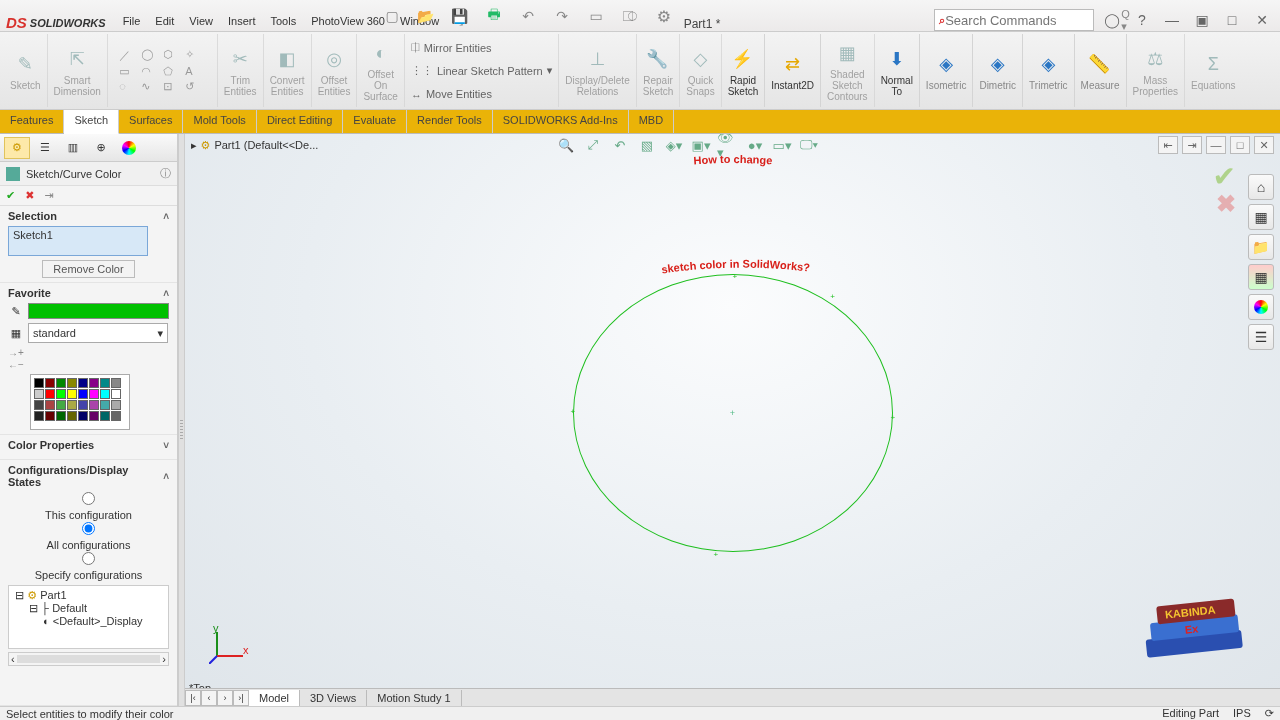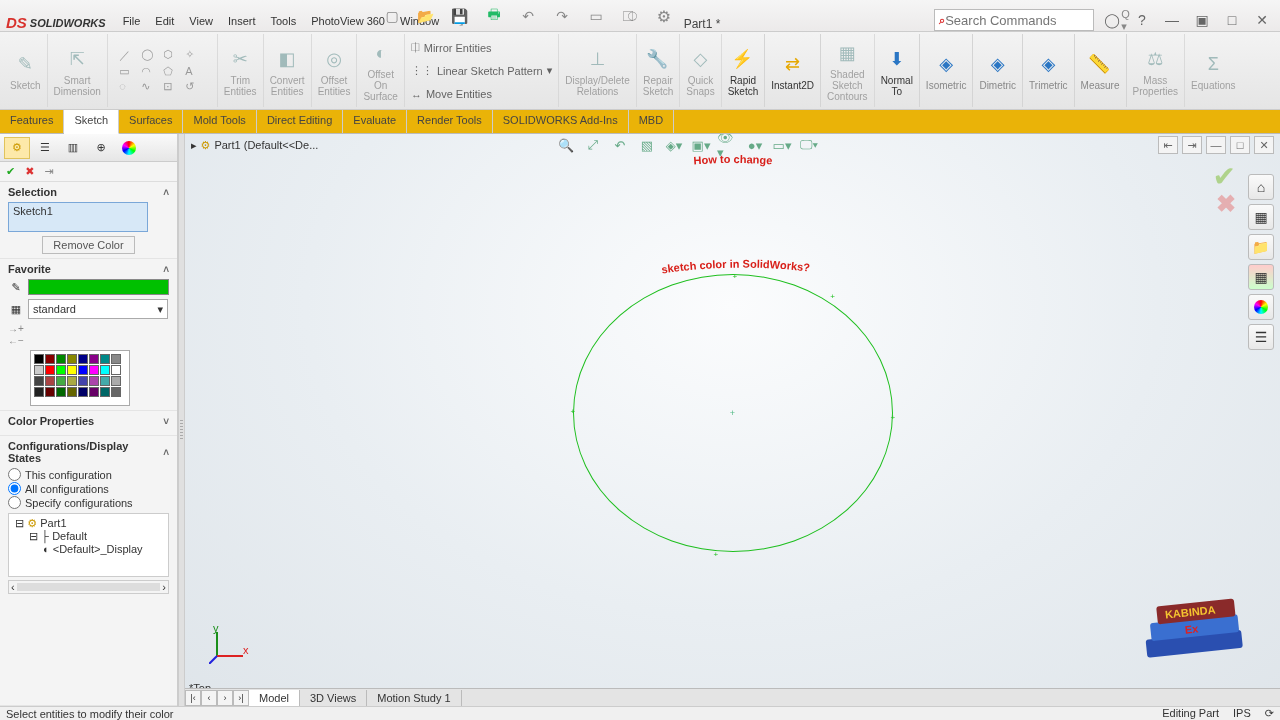--- a/index.html
+++ b/index.html
@@ -39,21 +39,21 @@
 .section .sh { font-weight:bold; font-size:11px; color:#2a4a7a; display:flex; justify-content:space-between; align-items:center; margin-bottom:4px; }
 .section .sh .chev { color:#666; font-size:10px; }
 .sel-input { width:140px; height:30px; border:1px solid #7aa7d8; background:#d7e8f7; padding:2px 4px; font-size:11px; color:#333; margin-bottom:4px; }
 .btn-remove { display:block; margin:2px auto 0; padding:2px 10px; background:#f3f3f3; border:1px solid #bbb; font-size:11px; color:#555; }
 .fav-row { display:flex; align-items:center; gap:4px; margin-bottom:4px; }
 .crayon { width:16px; text-align:center; }
 .colorbar { flex:1; height:16px; background:#00c000; border:1px solid #888; }
 .std-sel { width:140px; height:20px; border:1px solid #aaa; background:#fff; padding:0 4px; font-size:11px; display:flex; align-items:center; justify-content:space-between; }
 .swatch-box { width:100px; height:56px; border:1px solid #aaa; background:#fff; margin:4px 0 0 22px; padding:2px; display:flex; flex-wrap:wrap; align-content:flex-start; }
 .swatch-box .sw { width:10px; height:10px; margin:0.5px; border:1px solid #666; }
-.radio-row { display:flex; align-items:center; gap:4px; font-size:11px; margin:1px 0; }
+.radio-row { display:flex; align-items:center; gap:4px; font-size:11px; margin:1px 0;flex-direction:column; }
 .radio-row input { margin:0; }
 .tree-box { border:1px solid #ccc; background:#fff; margin-top:4px; height:64px; padding:3px 6px; font-size:10px; color:#888; overflow:hidden; }
 .tree-box .tline { white-space:nowrap; line-height:13px; }
 .hscroll { height:14px; border:1px solid #ccc; background:#f4f4f4; margin-top:3px; display:flex; justify-content:space-between; align-items:center; padding:0 2px; font-size:9px; color:#888; }
 .viewport { flex:1; position:relative; background:radial-gradient(ellipse at 50% 30%, #fbfcfd 0%, #e9eef2 55%, #dfe5ea 100%); overflow:hidden; }
 .vp-head { position:absolute; top:0; left:0; right:0; height:22px; display:flex; align-items:center; padding:0 6px; gap:4px; font-size:11px; color:#555; }
 .vp-tools { position:absolute; top:0; left:370px; display:flex; gap:5px; align-items:center; height:22px; }
 .vp-tools .vt { width:22px; height:20px; display:flex; align-items:center; justify-content:center; color:#6a8; font-size:13px; }
 .vp-right-buttons { position:absolute; top:2px; right:6px; display:flex; gap:4px; }
 .vp-right-buttons .vb { width:20px; height:18px; border:1px solid #bbb; background:#f4f4f4; display:flex; align-items:center; justify-content:center; font-size:11px; color:#666; }
@@ -251,20 +251,25 @@
 
   <div class="sidebar">
     <div class="side-icons">
       <div class="si sel" style="color:#c90;">⚙</div>
       <div class="si">☰</div>
       <div class="si">▥</div>
       <div class="si">⊕</div>
       <div class="si">
           <span style="display:inline-block;width:14px;height:14px;border-radius:50%;background:conic-gradient(red,yellow,lime,cyan,blue,magenta,red);"></span>
         </div>
+    </div>
+    <div class="panel-title">
+      <div class="ticon"></div>
+      <span style="flex:1;">Sketch/Curve Color</span>
+      <span style="color:#888;">ⓘ</span>
     </div>
     <div class="panel-ok">
       <span style="color:#2a2;">✔</span>
       <span style="color:#d33;">✖</span>
       <span style="color:#888;">⇥</span>
     </div>
 
     <div class="section">
       <div class="sh">
           <span>Selection</span>

